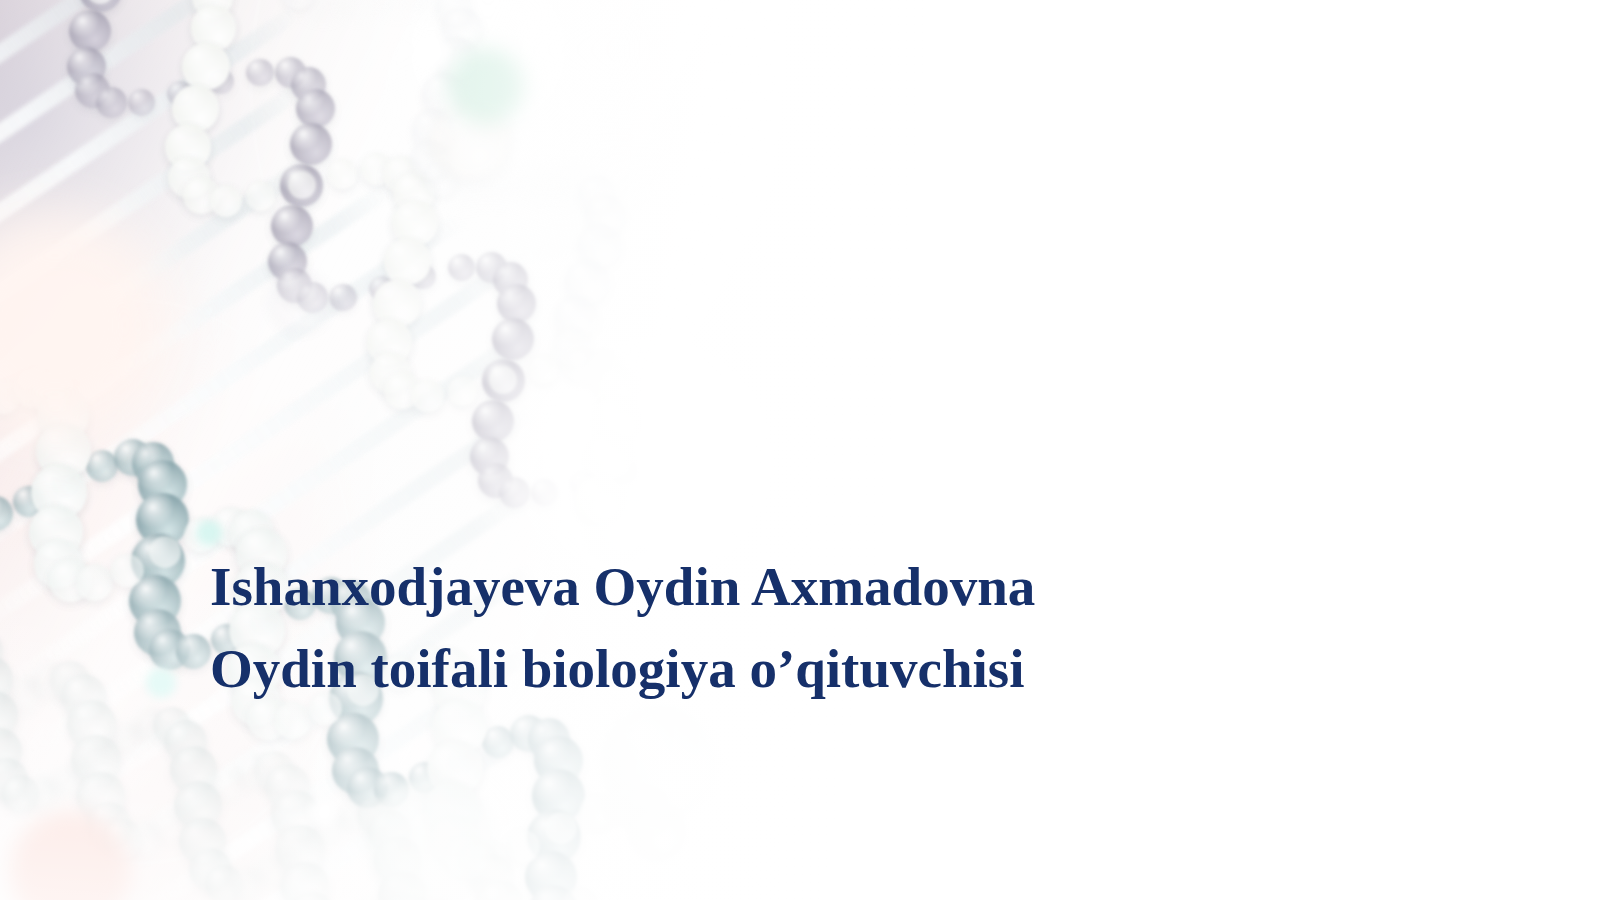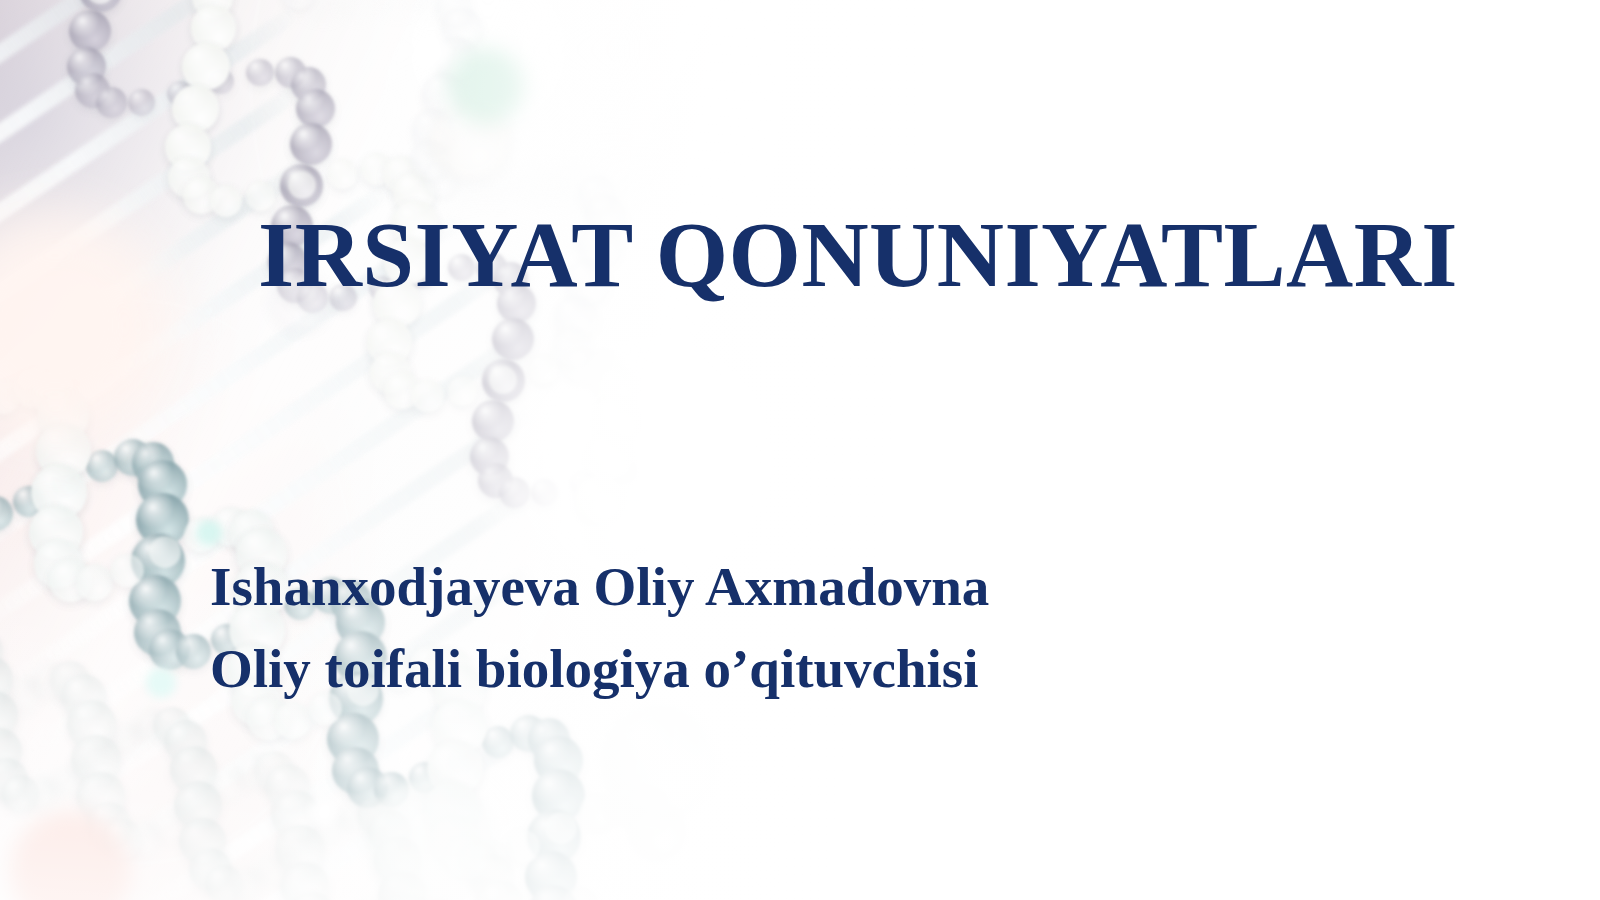--- a/index.html
+++ b/index.html
@@ -474,22 +474,21 @@
     <div class="glow tiny" style="left:310px; top:800px; width:26px; height:26px; background:rgba(255,255,255,0.95);"></div>
     <div class="glow" style="left:10px; top:812px; width:120px; height:120px; background:rgba(250,214,206,0.80);"></div>
     <div class="glow wide" style="left:520px; top:330px; width:260px; height:260px; background:rgba(255,255,255,0.85);"></div>
 
     <div class="bg-veil"></div>
     <div class="bg-veil-top"></div>
   </div>
 
   <div class="content">
 
-    <div class="title">IRSIYAT QONUNIYATLARI</div>
 
 
     <div class="author-block">
-      <div class="author-line">Ishanxodjayeva Oliy Axmadovna</div>
-      <div class="author-line">Oliy toifali biologiya o’qituvchisi</div>
+      <div class="author-line">Ishanxodjayeva Oydin Axmadovna</div>
+      <div class="author-line">Oydin toifali biologiya o’qituvchisi</div>
     </div>
 
   </div>
 </div>
 
 </body></html>

